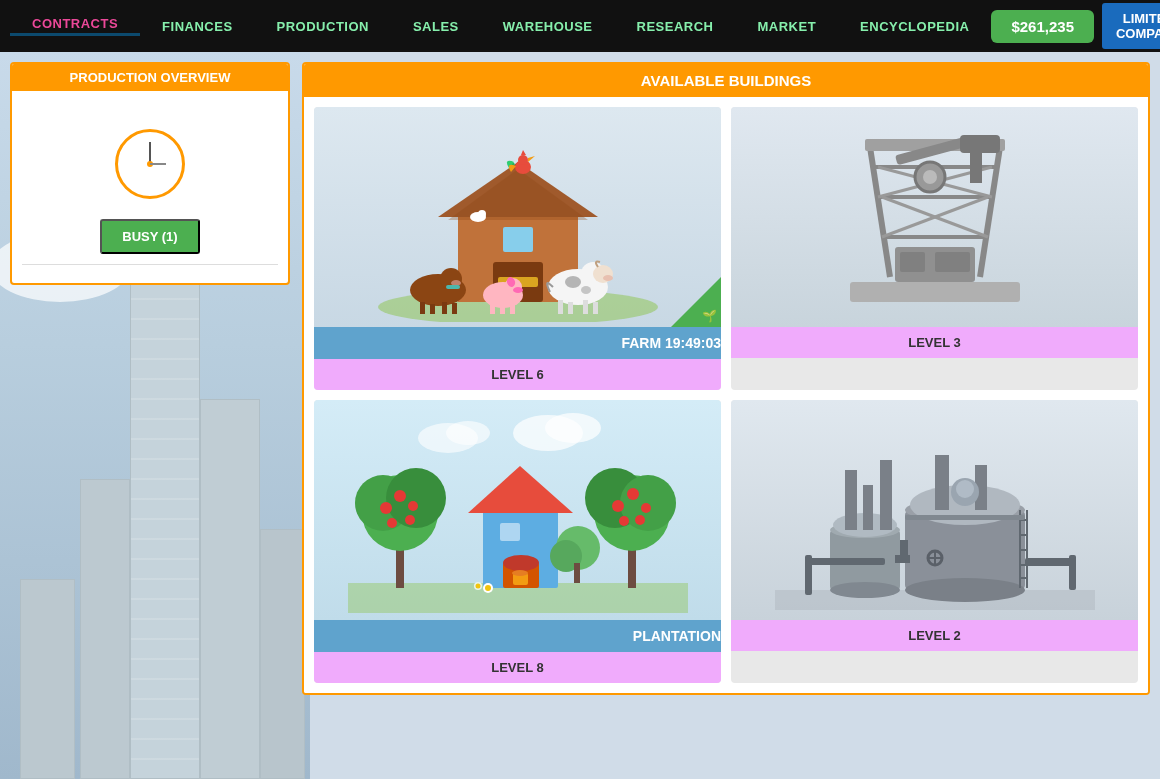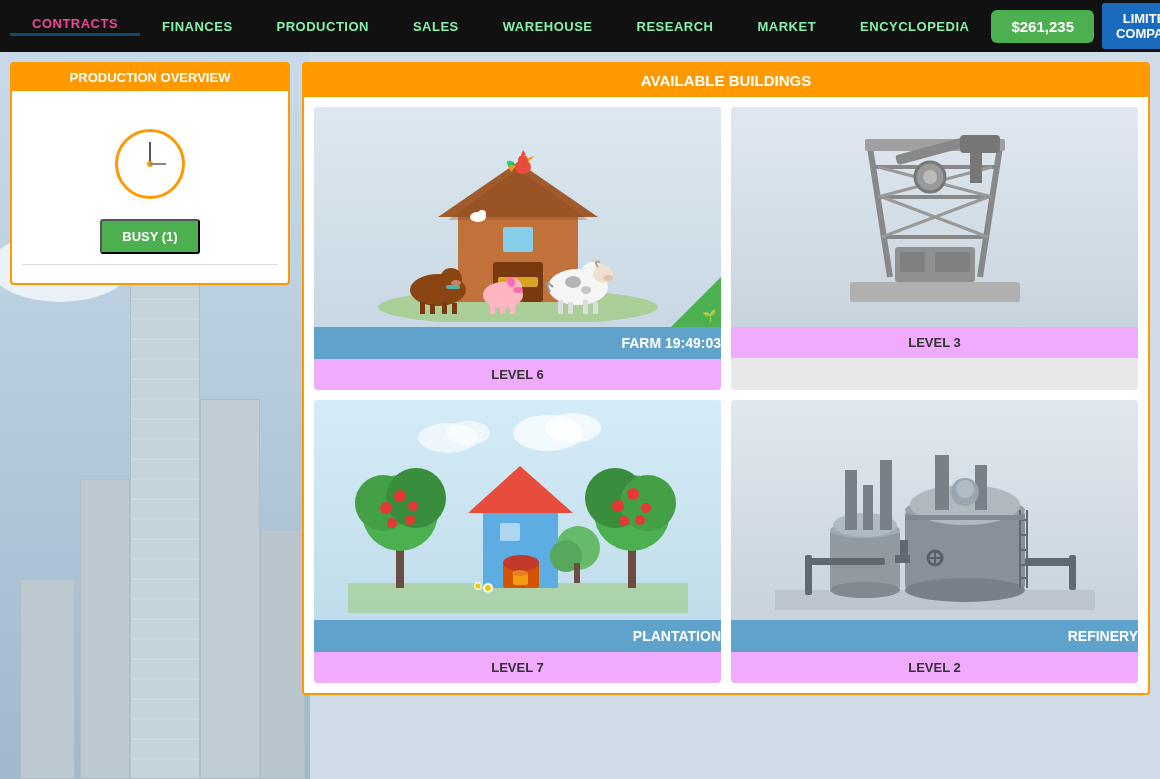--- a/index.html
+++ b/index.html
@@ -550,21 +550,21 @@
               <circle cx="218" cy="148" r="16" fill="#57a85d"></circle>
               <rect x="226" y="155" width="6" height="20" fill="#6d4c41"></rect>
 
               <ellipse cx="200" cy="25" rx="35" ry="18" fill="rgba(255,255,255,0.7)"></ellipse>
               <ellipse cx="225" cy="20" rx="28" ry="15" fill="rgba(255,255,255,0.7)"></ellipse>
               <ellipse cx="100" cy="30" rx="30" ry="15" fill="rgba(255,255,255,0.6)"></ellipse>
               <ellipse cx="120" cy="25" rx="22" ry="12" fill="rgba(255,255,255,0.6)"></ellipse>
             </svg>
           </div>
           <div class="building-label">PLANTATION</div>
-          <div class="building-level">LEVEL 7</div>
+          <div class="building-level">LEVEL 8</div>
         </div>
 
         <div class="building-card">
           <div class="building-image-area" style="background: linear-gradient(180deg, #e0e8ef 0%, #c8d2da 100%);">
             <svg width="320" height="200" viewBox="0 0 320 200">
 
               <rect x="0" y="180" width="320" height="20" fill="#b0b8c0" opacity="0.5"></rect>
 
               <rect x="130" y="100" width="120" height="80" fill="#8a9099" rx="5"></rect>
               <ellipse cx="190" cy="100" rx="60" ry="12" fill="#9aa0a8"></ellipse>
@@ -604,21 +604,20 @@
               <line x1="245" y1="140" x2="252" y2="140" stroke="#606870" stroke-width="2"></line>
               <line x1="245" y1="155" x2="252" y2="155" stroke="#606870" stroke-width="2"></line>
               <line x1="245" y1="168" x2="252" y2="168" stroke="#606870" stroke-width="2"></line>
 
               <rect x="130" y="105" width="120" height="5" fill="#808890" rx="2"></rect>
 
               <circle cx="190" cy="82" r="14" fill="#9aa5b0"></circle>
               <circle cx="190" cy="79" r="9" fill="#b0bbc6"></circle>
             </svg>
           </div>
-          <div class="building-label">REFINERY</div>
           <div class="building-level">LEVEL 2</div>
         </div>
 
       </div>
     </div>
   </div>
 
 </div>
 
 </body></html>

